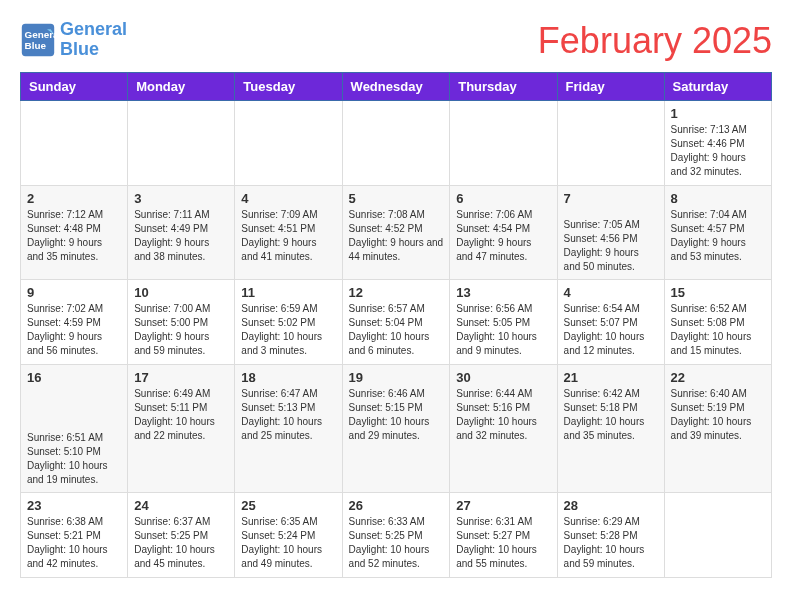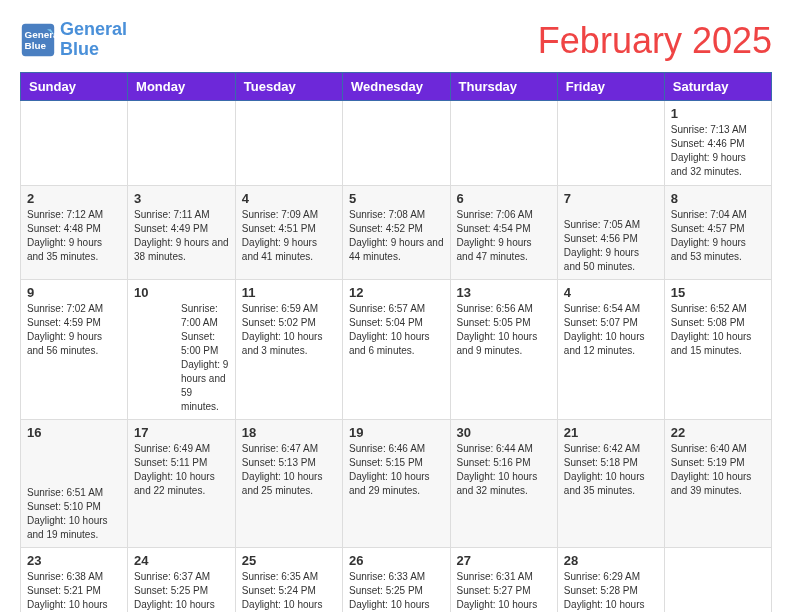--- a/index.html
+++ b/index.html
@@ -184,21 +184,21 @@
       </tr>
       <tr>
         <td>
           <span class="day-number">9</span>
           <div class="day-info" style="white-space: pre-line;">Sunrise: 7:02 AM
 Sunset: 4:59 PM
 Daylight: 9 hours and 56 minutes.</div>
         </td>
         <td>
           <span class="day-number">10</span>
-          <div class="day-info" style="white-space: pre-line; margin-left: 47px;">Sunrise: 7:00 AM
+          <div class="day-info" style="white-space: pre-line;">Sunrise: 7:00 AM
 Sunset: 5:00 PM
 Daylight: 9 hours and 59 minutes.</div>
         </td>
         <td>
           <span class="day-number">11</span>
           <div class="day-info" style="white-space: pre-line;">Sunrise: 6:59 AM
 Sunset: 5:02 PM
 Daylight: 10 hours and 3 minutes.</div>
         </td>
         <td>

